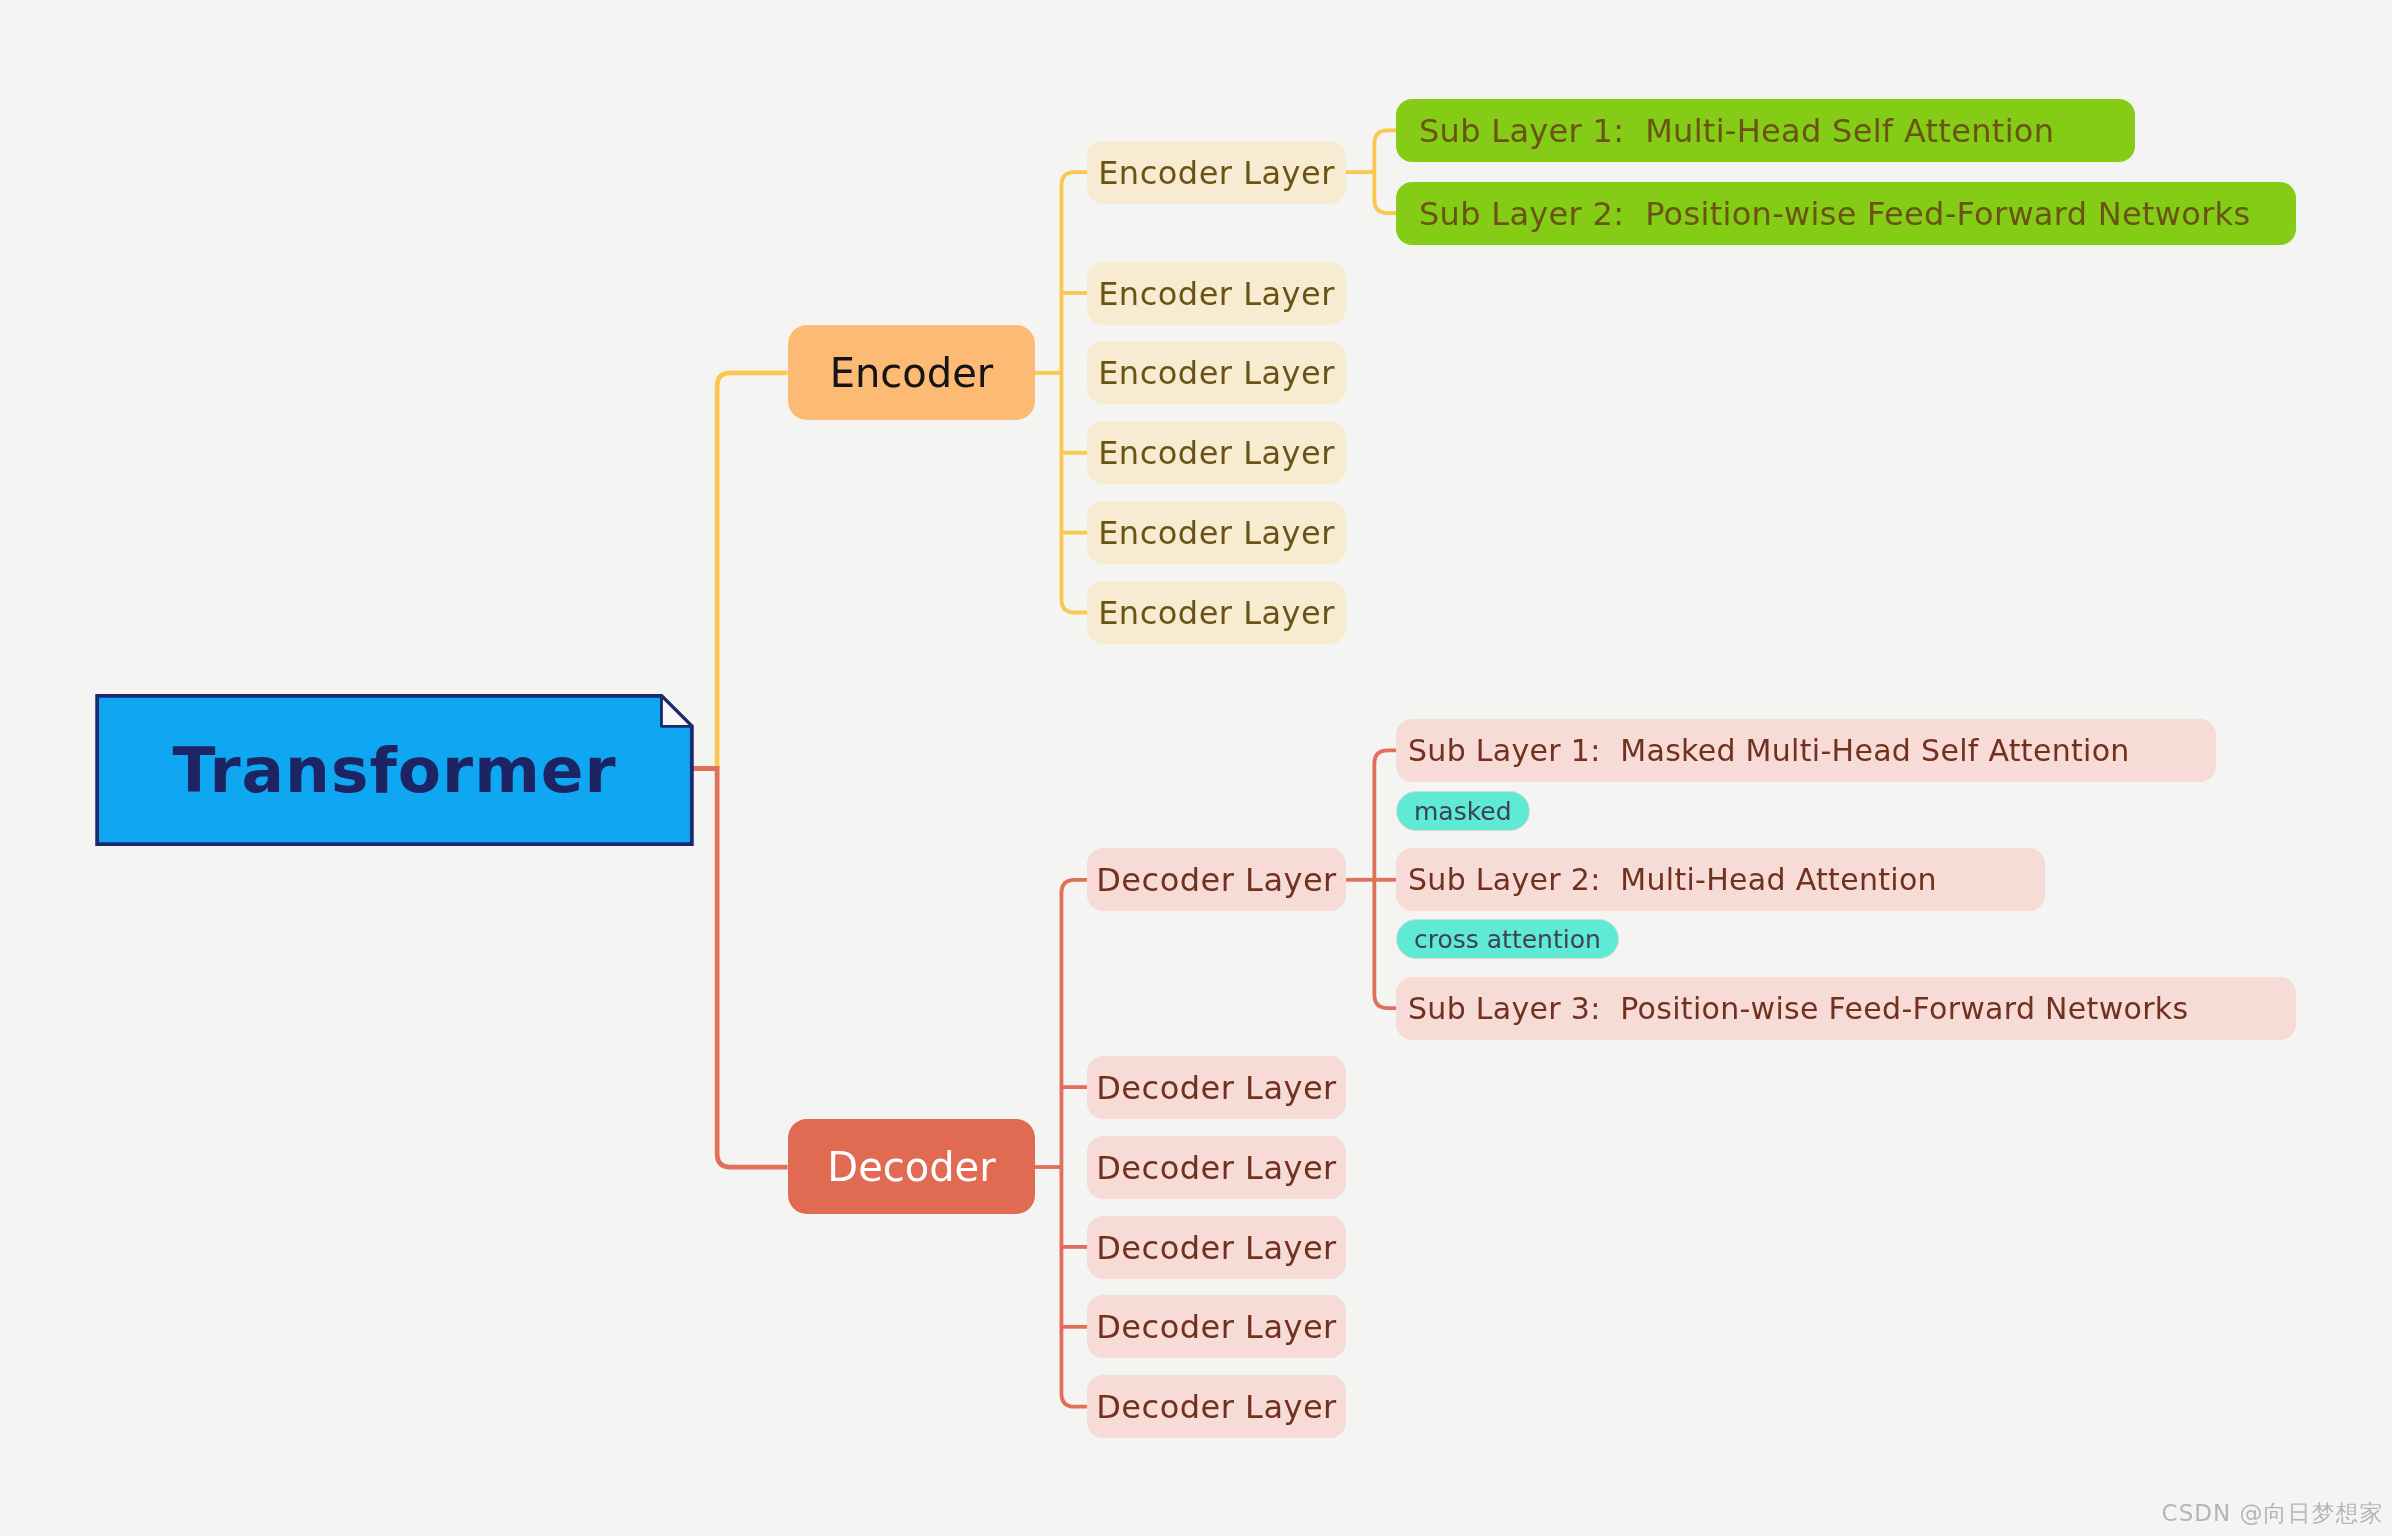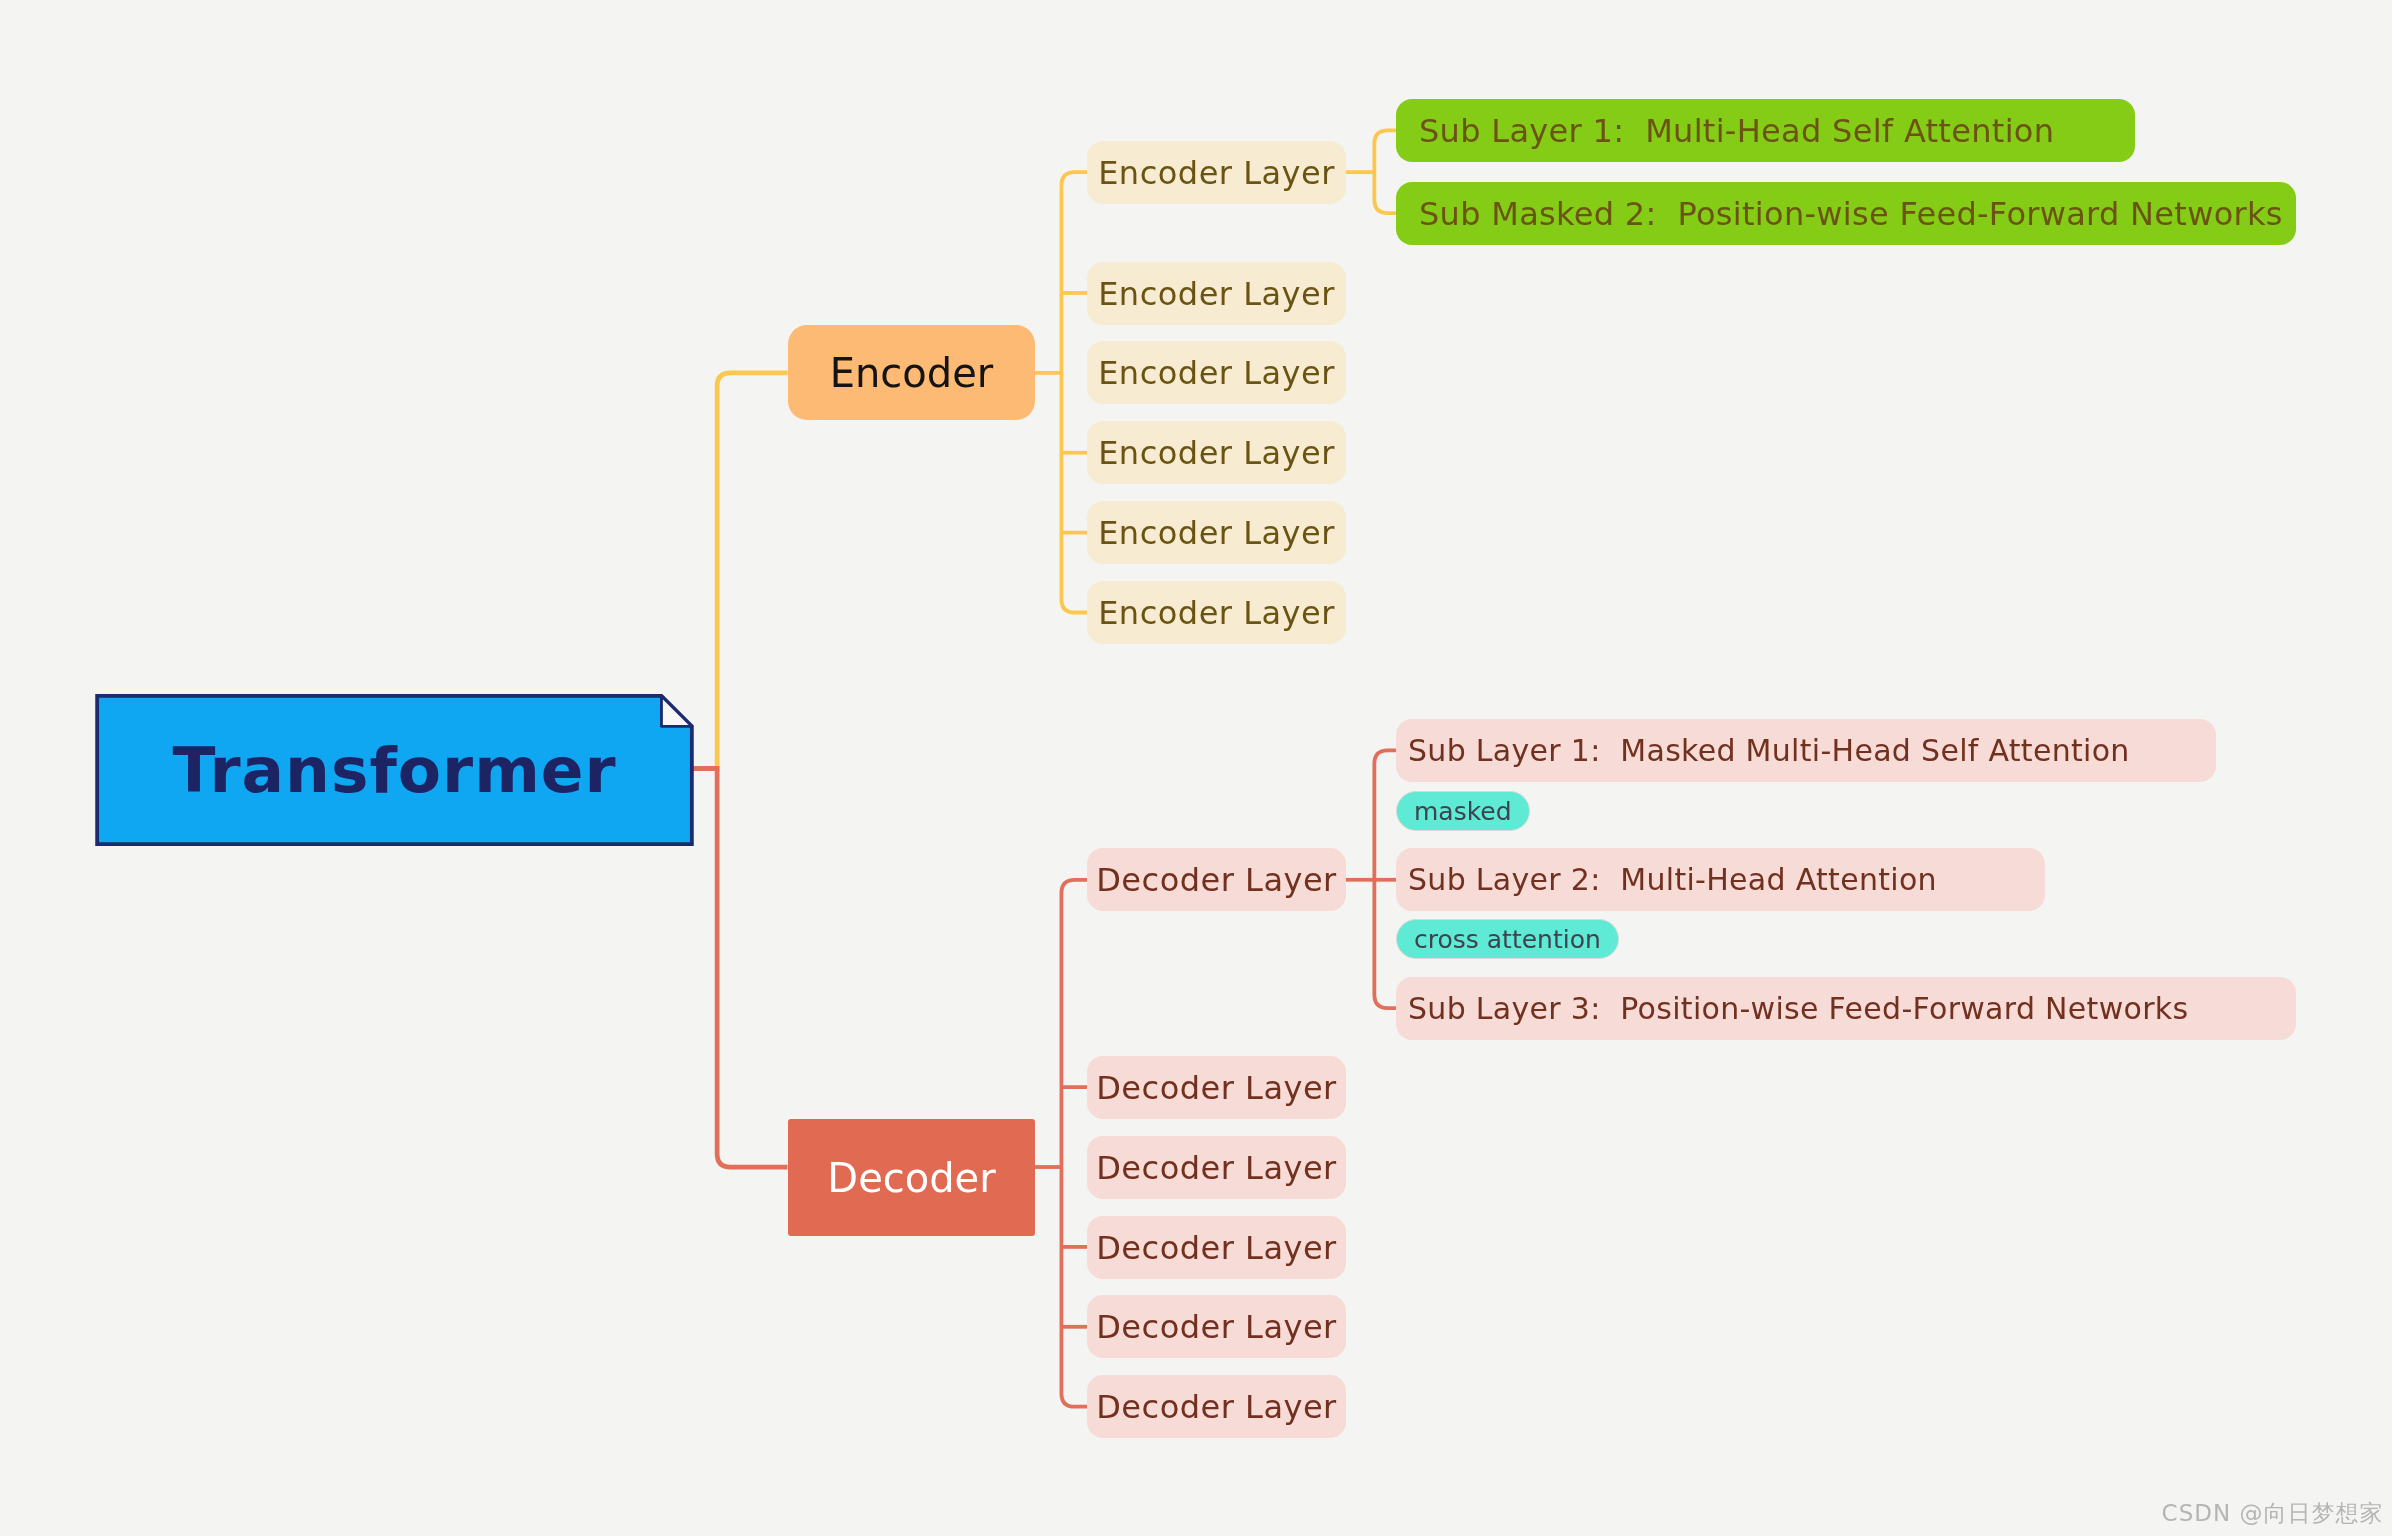--- a/index.html
+++ b/index.html
@@ -34,23 +34,23 @@
     color:#1c2464;
   }
 
   
   .encoder-node{
     left:788px;top:325px;width:247px;height:95px;
     background:#fdba74;color:#141414;
     font-size:40px;border-radius:19px;
   }
   .decoder-node{
-    left:788px;top:1119px;width:247px;height:117px;
+    left:788px;top:1119px;width:247px;height:95px;
     background:#e06a52;color:#ffffff;
-    font-size:40px;border-radius:3px;
+    font-size:40px;border-radius:19px;
   }
 
   
   .enc-layer{
     left:1087px;width:259px;height:63px;
     background:#f7ecd2;color:#6b5413;
     font-size:32px;letter-spacing:0.5px;
   }
   .dec-layer{
     left:1087px;width:259px;height:63px;
@@ -149,21 +149,21 @@
     <span>Encoder Layer</span>
   </div>
   <div class="mm-box centered enc-layer" style="top:581px">
     <span>Encoder Layer</span>
   </div>
 
   <div class="mm-box enc-sub" style="top:99px;width:739px">
     <span>Sub Layer 1:  Multi-Head Self Attention</span>
   </div>
   <div class="mm-box enc-sub" style="top:182px;width:900px">
-    <span>Sub Masked 2:  Position-wise Feed-Forward Networks</span>
+    <span>Sub Layer 2:  Position-wise Feed-Forward Networks</span>
   </div>
 
   <div class="mm-box centered decoder-node">
     <span>Decoder</span>
   </div>
 
   <div class="mm-box centered dec-layer" style="top:848px">
     <span>Decoder Layer</span>
   </div>
   <div class="mm-box centered dec-layer" style="top:1056px">

